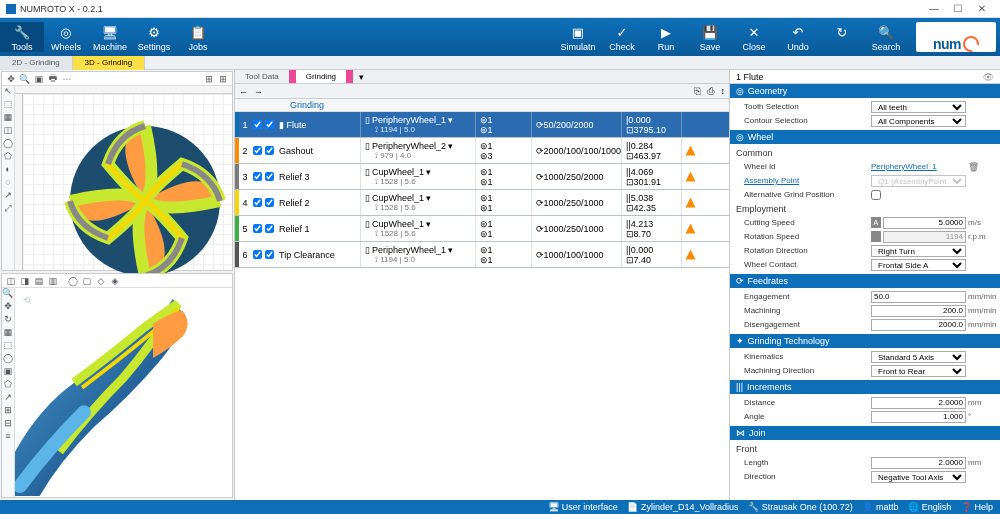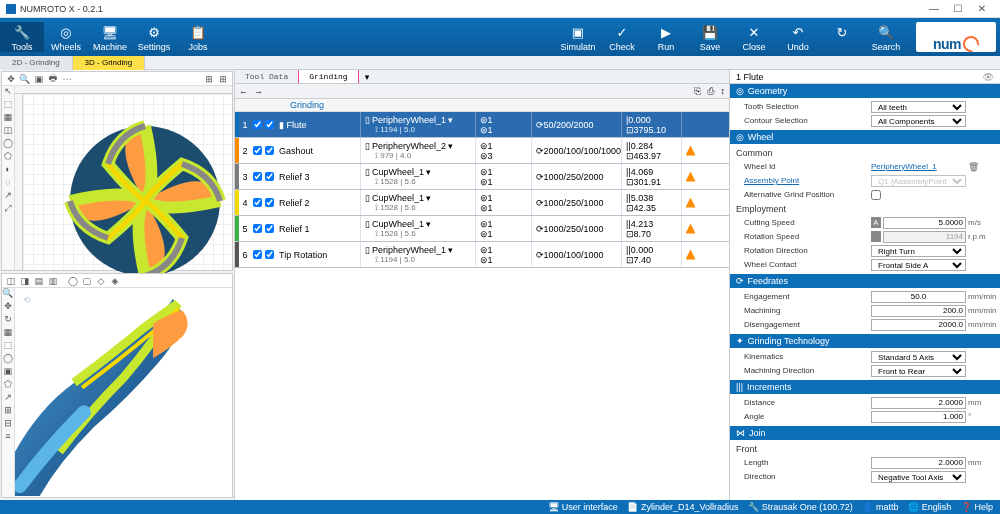--- a/index.html
+++ b/index.html
@@ -29,21 +29,21 @@
 .vt-toolbar{display:flex;gap:0;border-bottom:1px solid #ddd;height:14px;align-items:center;padding:0 2px;}
 .vt-toolbar .tb-btn{width:14px;height:12px;display:flex;align-items:center;justify-content:center;font-size:9px;color:#555;cursor:pointer;}
 .vt-sidebar{position:absolute;left:0;top:14px;bottom:0;width:13px;background:#f7f8fa;border-right:1px solid #ddd;display:flex;flex-direction:column;}
 .vt-sidebar .sb-btn{height:13px;font-size:9px;text-align:center;color:#555;border-bottom:1px solid transparent;cursor:pointer;}
 .vt-canvas{position:absolute;left:13px;right:0;top:14px;bottom:0;background-image:linear-gradient(#eee 1px,transparent 1px),linear-gradient(90deg,#eee 1px,transparent 1px);background-size:10px 10px;}
 .ruler-h{position:absolute;left:13px;right:0;top:14px;height:8px;background:#f5f5f5;border-bottom:1px solid #ccc;}
 .ruler-v{position:absolute;left:13px;top:22px;bottom:0;width:8px;background:#f5f5f5;border-right:1px solid #ccc;}
 .tool3d-top{position:absolute;left:40px;top:25px;width:165px;height:165px;}
 .midcol{flex:1;display:flex;flex-direction:column;border-right:1px solid #ccc;}
 .mid-tabs{height:14px;display:flex;align-items:stretch;border-bottom:1px solid #ccc;background:#eef1f4;}
-.mid-tabs .tab{padding:0 10px;font-size:8px;line-height:14px;border-right:1px solid #ec4899;color:#555;cursor:pointer;font-family:Liberation Mono, monospace;}
+.mid-tabs .tab{padding:0 10px;font-size:8px;line-height:14px;border-right:7px solid #ec4899;color:#555;cursor:pointer;}
 .mid-tabs .tab.active{background:#fff;color:#000;}
 .mid-tabs .tab-arrow{padding:0 6px;line-height:14px;}
 .mid-toolbar{height:15px;display:flex;align-items:center;padding:0 4px;gap:6px;border-bottom:1px solid #ccc;}
 .mid-toolbar .spacer{flex:1;}
 .mid-header{height:13px;background:#f4f6f8;display:flex;align-items:center;padding-left:55px;color:#1168b5;font-size:8px;border-bottom:1px solid #ddd;}
 .grid-area{flex:1;overflow:auto;background:#fff;}
 .grid-row{display:flex;height:26px;border-bottom:1px solid #b8c3ce;}
 .grid-row.sel{background:#2b6cb0;color:#fff;}
 .grid-row.sel .sub{color:#d8e8f5;}
 .grid-row .stripe{width:4px;}
@@ -408,21 +408,21 @@
         </div>
         <div class="grid-row">
           <div class="stripe" style="background:#555"></div>
           <div class="gr-num">6</div>
           <div class="gr-chk">
             <input type="checkbox" checked="" style="">
           </div>
           <div class="gr-chk">
             <input type="checkbox" checked="" style="">
           </div>
-          <div class="gr-name">Tip Rotation</div>
+          <div class="gr-name">Tip Clearance</div>
           <div class="gr-wheel">
             <div class="top"><span>▯</span> PeripheryWheel_1 <span>▾</span></div>
             <div class="sub">⟟ 1194 | 5.0</div>
           </div>
           <div class="gr-col">
             <div>⊜1</div>
             <div>⊜1</div>
           </div>
           <div class="gr-speed">⟳1000/100/1000</div>
           <div class="gr-val">
@@ -524,21 +524,21 @@
     </div>
 
     <div class="rc-section">
         <span style="margin-right:4px">⟳</span>
         <span>Feedrates</span>
       </div>
     <div class="rc-body">
       <div class="rc-row">
           <div class="lbl">Engagement</div>
           <div class="ctrl">
-            <input type="text" style="text-align: center;" value="50.0">
+            <input type="text" style="text-align: left;" value="50.0">
           </div>
           <div class="unit">mm/min</div>
         </div>
       <div class="rc-row">
           <div class="lbl">Machining</div>
           <div class="ctrl">
             <input type="text" style="text-align: right;" value="200.0">
           </div>
           <div class="unit">mm/min</div>
         </div>

